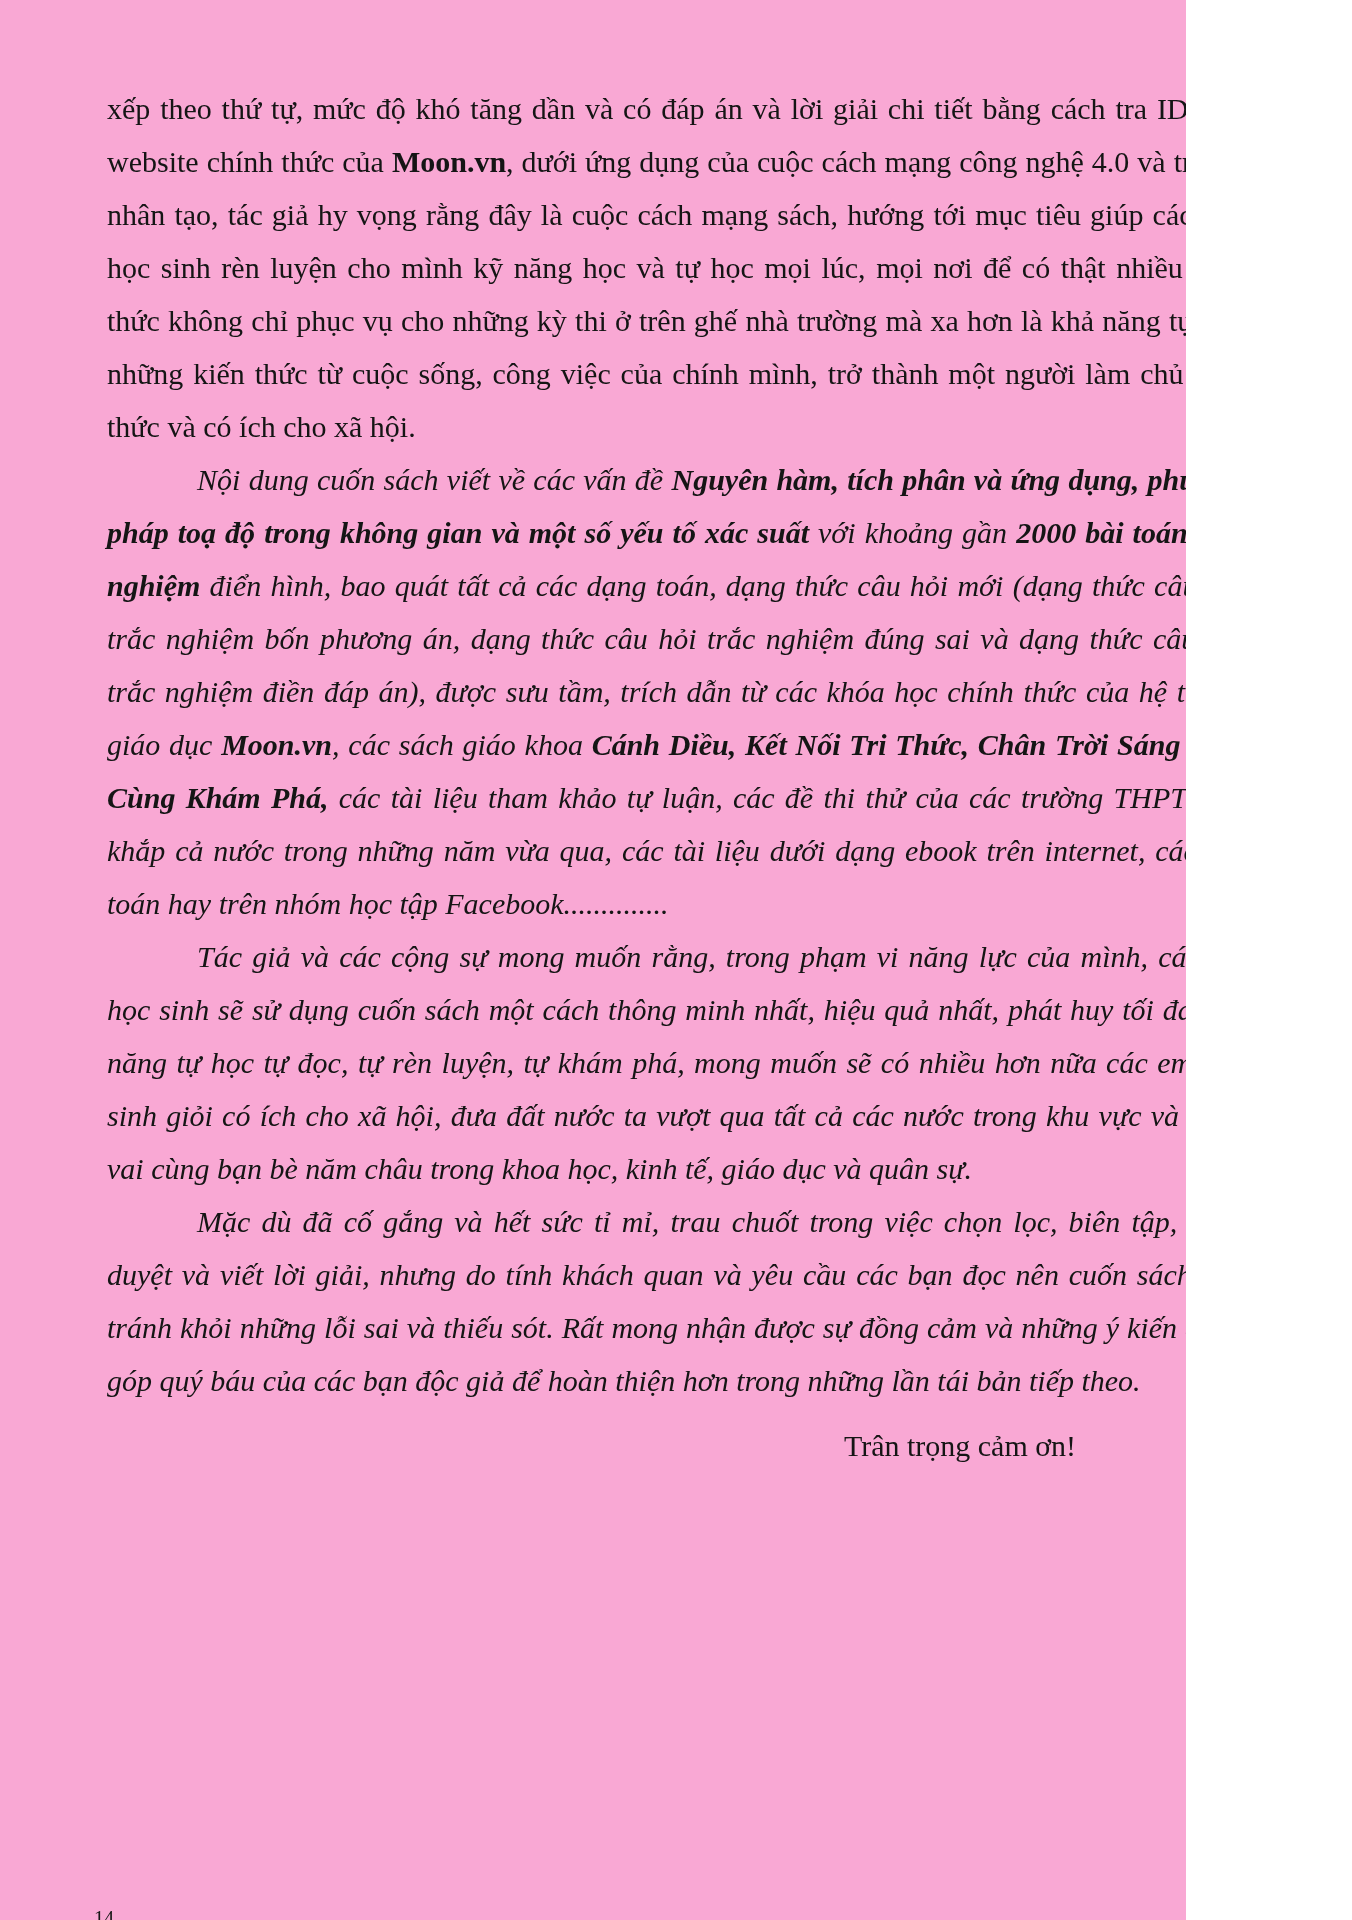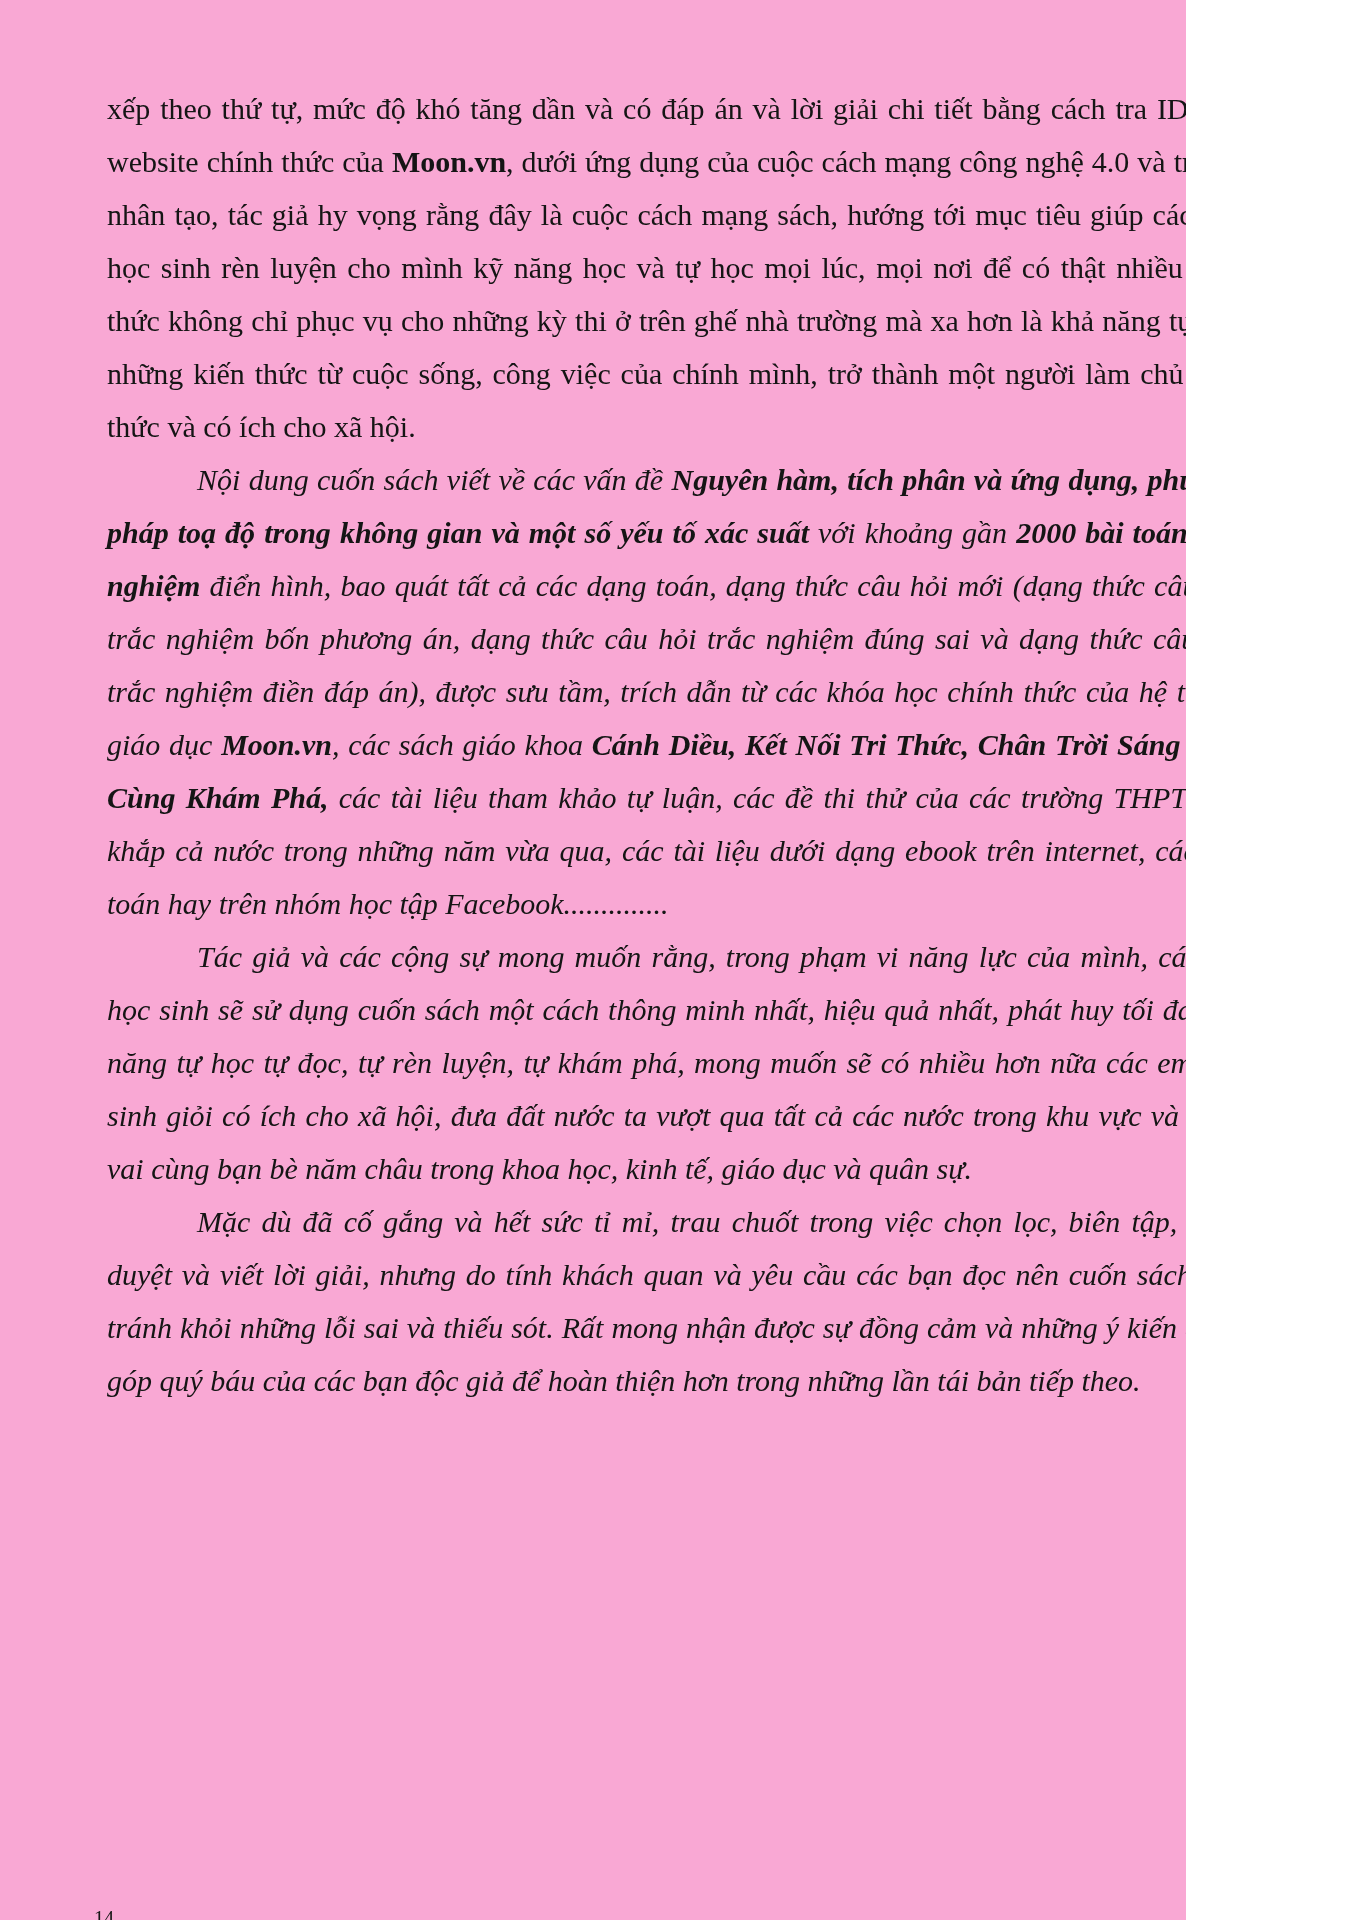--- a/index.html
+++ b/index.html
@@ -67,18 +67,19 @@
 
     <p class="para"><span>xếp theo thứ tự, mức độ khó tăng dần và có đáp án và lời giải chi tiết bằng cách tra ID trên website chính thức của </span><span class="b">Moon.vn</span><span>, dưới ứng dụng của cuộc cách mạng công nghệ 4.0 và trí tuệ nhân tạo, tác giả hy vọng rằng đây là cuộc cách mạng sách, hướng tới mục tiêu giúp các bạn học sinh rèn luyện cho mình kỹ năng học và tự học mọi lúc, mọi nơi để có thật nhiều kiến thức không chỉ phục vụ cho những kỳ thi ở trên ghế nhà trường mà xa hơn là khả năng tự học những kiến thức từ cuộc sống, công việc của chính mình, trở thành một người làm chủ kiến thức và có ích cho xã hội.</span></p>
 
     <p class="para indent"><span>Nội dung cuốn sách viết về các vấn đề </span><span class="b">Nguyên hàm, tích phân và ứng dụng, phương pháp toạ độ trong không gian và một số yếu tố xác suất</span><span> với khoảng gần </span><span class="b">2000 bài toán trắc nghiệm</span><span> điển hình, bao quát tất cả các dạng toán, dạng thức câu hỏi mới (dạng thức câu hỏi trắc nghiệm bốn phương án, dạng thức câu hỏi trắc nghiệm đúng sai và dạng thức câu hỏi trắc nghiệm điền đáp án), được sưu tầm, trích dẫn từ các khóa học chính thức của hệ thống giáo dục </span><span class="b">Moon.vn</span><span>, các sách giáo khoa </span><span class="b">Cánh Diều, Kết Nối Tri Thức, Chân Trời Sáng Tạo, Cùng Khám Phá,</span><span> các tài liệu tham khảo tự luận, các đề thi thử của các trường THPT trên khắp cả nước trong những năm vừa qua, các tài liệu dưới dạng ebook trên internet, các bài toán hay trên nhóm học tập Facebook..............</span></p>
 
     <p class="para indent"><span>Tác giả và các cộng sự mong muốn rằng, trong phạm vi năng lực của mình, các em học sinh sẽ sử dụng cuốn sách một cách thông minh nhất, hiệu quả nhất, phát huy tối đa khả năng tự học tự đọc, tự rèn luyện, tự khám phá, mong muốn sẽ có nhiều hơn nữa các em học sinh giỏi có ích cho xã hội, đưa đất nước ta vượt qua tất cả các nước trong khu vực và sánh vai cùng bạn bè năm châu trong khoa học, kinh tế, giáo dục và quân sự.</span></p>
 
     <p class="para indent"><span>Mặc dù đã cố gắng và hết sức tỉ mỉ, trau chuốt trong việc chọn lọc, biên tập, kiểm duyệt và viết lời giải, nhưng do tính khách quan và yêu cầu các bạn đọc nên cuốn sách khó tránh khỏi những lỗi sai và thiếu sót. Rất mong nhận được sự đồng cảm và những ý kiến đóng góp quý báu của các bạn độc giả để hoàn thiện hơn trong những lần tái bản tiếp theo.</span></p>
 
     <div class="closing">
+      <span class="closing-thanks">Trân trọng cảm ơn!</span>
     </div>
 
   </div>
 
   <div class="page-number">14</div>
 </div>
 
 </body></html>

